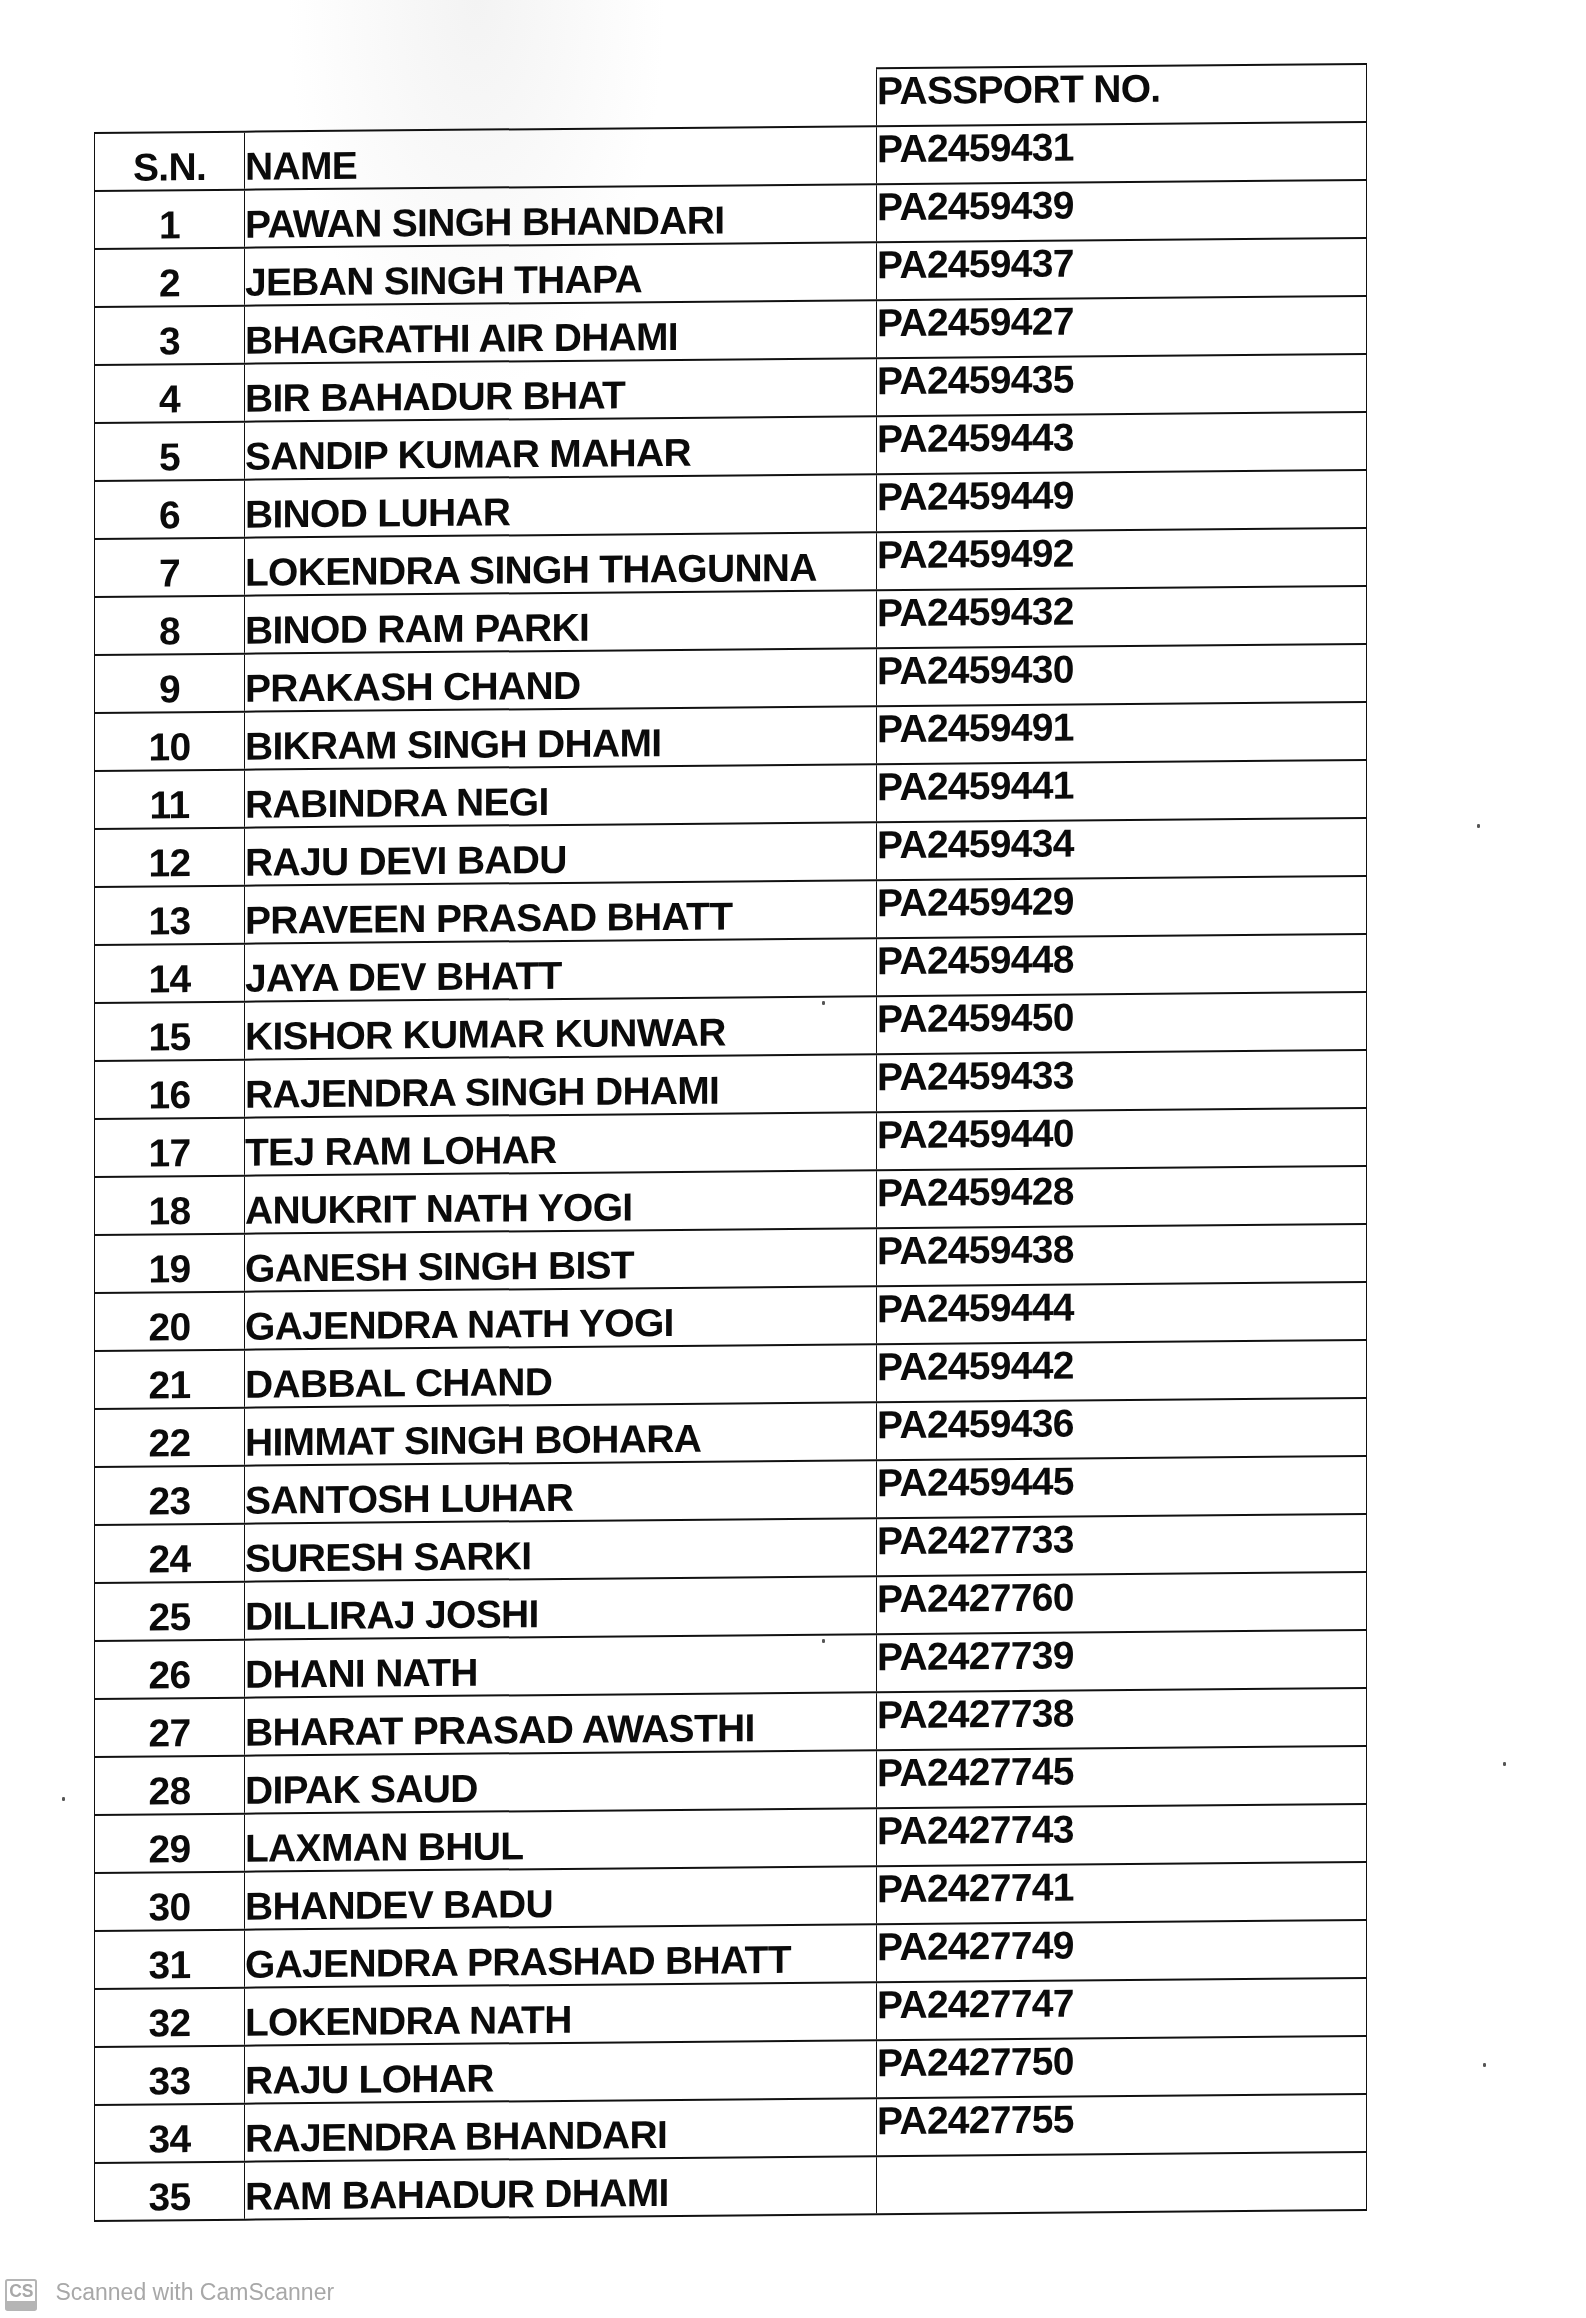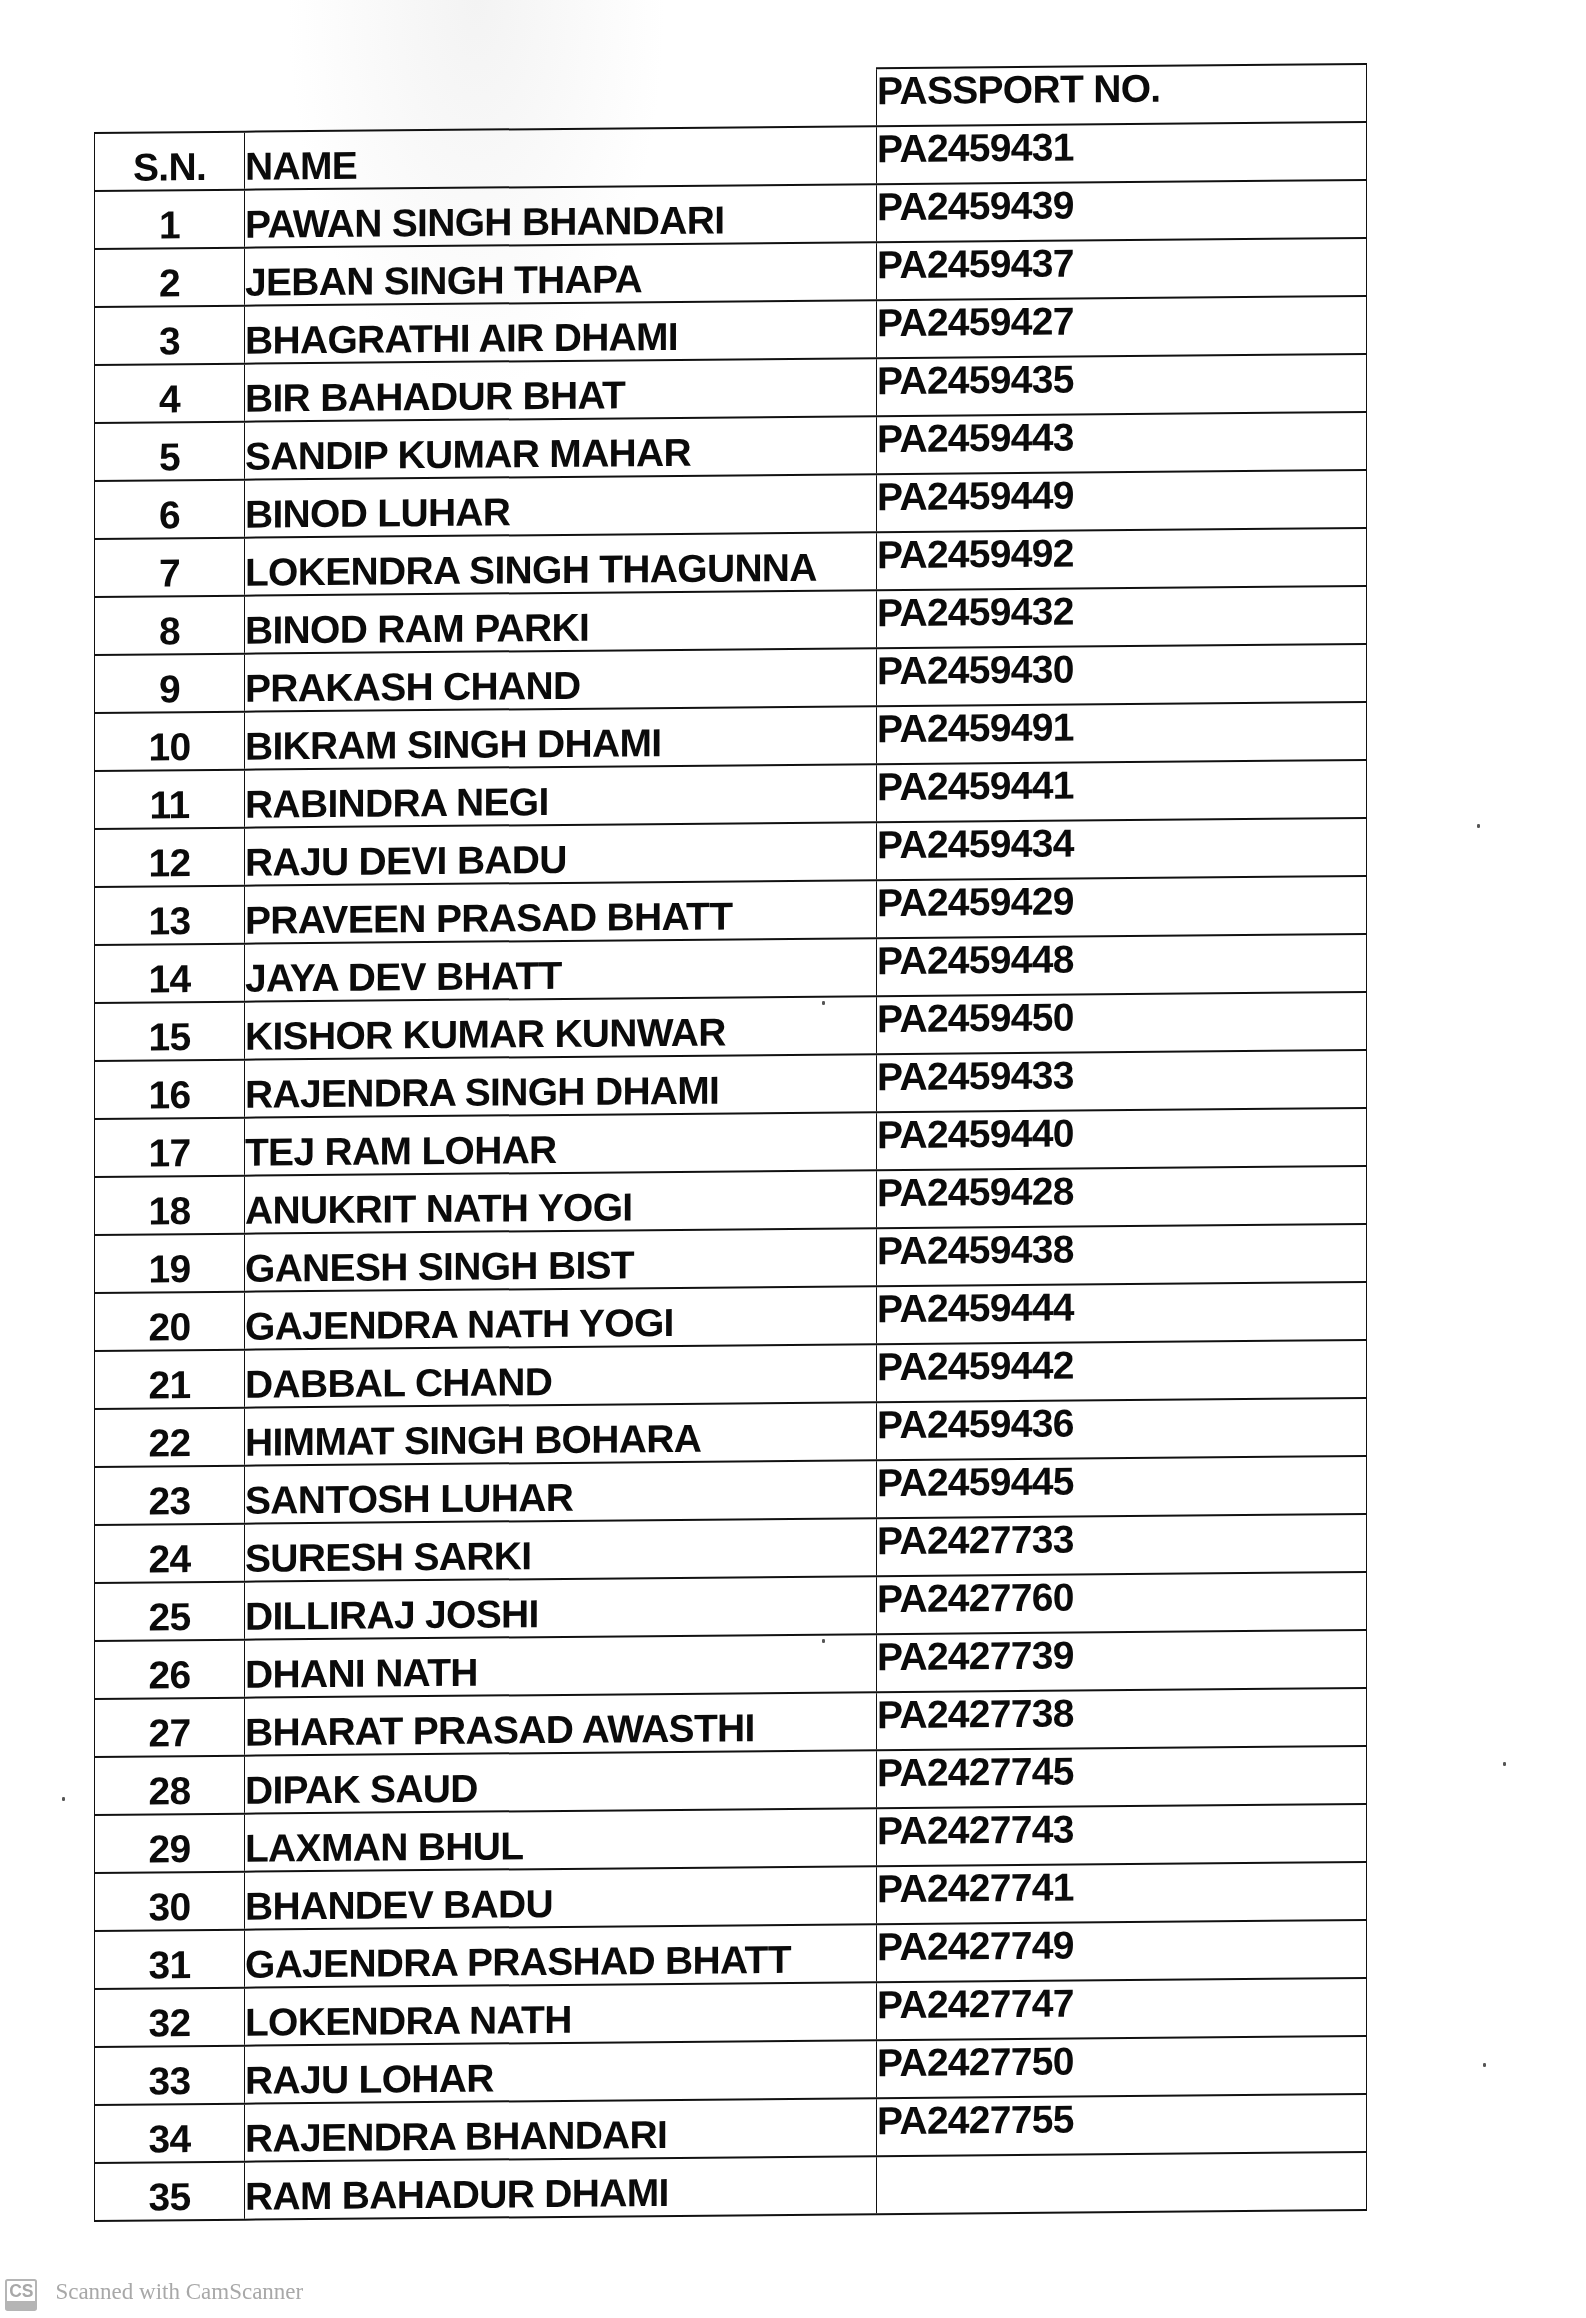--- a/index.html
+++ b/index.html
@@ -58,21 +58,21 @@
     .cs-logo {
       width: 32px; height: 32px;
       border: 2.7px solid #b5b5b5;
       border-radius: 2.7px;
       box-sizing: border-box;
       display: flex; align-items: flex-start; justify-content: center;
       font-weight: bold; font-size: 17.5px; color: #a8a8a8;
       background: linear-gradient(to bottom, #fff 0%, #fff 72%, #b5b5b5 72%, #b5b5b5 100%);
       line-height: 20px;
     }
-    .wm-text { font-size: 23px; font-family: Liberation Serif, serif; color: #a8a8a8; }
+    .wm-text { font-size: 23px; font-family: Liberation Sans, sans-serif; color: #a8a8a8; }
     .speck { position: absolute; width: 2.7px; height: 4px; background: #555; border-radius: 1.3px; }
   </style>
 </head>
 <body>
 
 <div class="page-shade"></div>
 
 <div class="sheet">
   <table class="roster">
     <colgroup>

